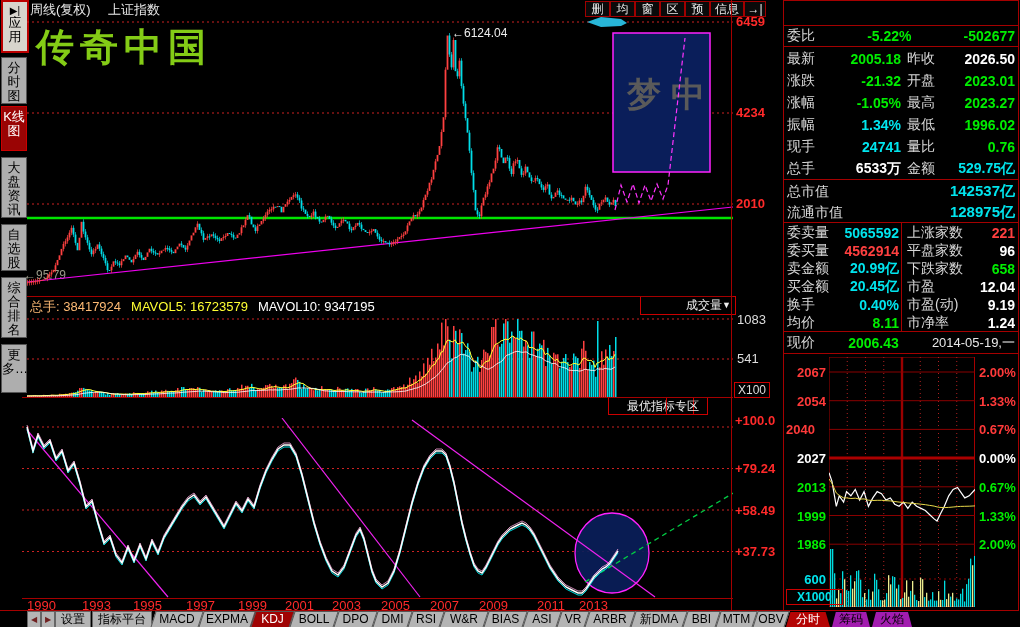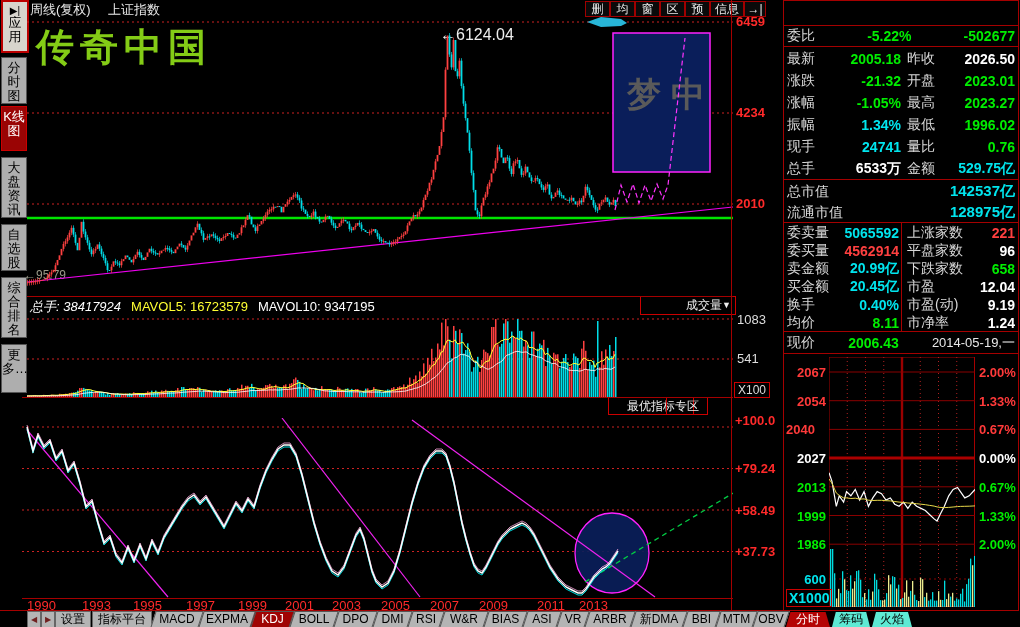--- a/index.html
+++ b/index.html
@@ -22,21 +22,21 @@
   .tool-tab{position:absolute;top:611px;height:15px;line-height:15px;background:#b4b4b4;
             color:#000;font-size:12px;text-align:center;transform:skewX(-18deg);
             border:1px solid #555;cursor:pointer;}
   .tool-tab>span{display:block;transform:skewX(18deg);}
   .tool-tab.active{background:#a00404;color:#fff;}
   .rp-row{position:absolute;left:0;width:100%;display:flex;align-items:center;}
   .rp-label{color:#d8d8d8;font-size:14px;}
   .rp-val{font-weight:bold;font-size:14px;text-align:right;}
   .mini-lab{position:absolute;font-size:13px;font-weight:bold;}
   .rtab{position:absolute;top:612px;height:15px;line-height:15px;font-size:12px;text-align:center;
-        background:#5eead4;color:#000;clip-path:polygon(10% 0,90% 0,100% 100%,0 100%);cursor:pointer;}
+        background:#a21caf;color:#000;clip-path:polygon(10% 0,90% 0,100% 100%,0 100%);cursor:pointer;}
   .rtab.active{background:#b40404;color:#fff;}
 </style>
 </head>
 <body>
 
 <div id="screen">
 
   <div id="sidebar">
       <div class="sb-btn first" style="top: 0px; min-height: 46px;">
         <div style="font-size: 10px; line-height: 11px;">▶|</div>
@@ -68,21 +68,21 @@
       <div class="topbtn" style="left: 585px; width: 23px;">删</div>
       <div class="topbtn" style="left: 610px; width: 23px;">均</div>
       <div class="topbtn" style="left: 635px; width: 23px;">窗</div>
       <div class="topbtn" style="left: 660px; width: 23px;">区</div>
       <div class="topbtn" style="left: 685px; width: 23px;">预</div>
       <div class="topbtn" style="left: 710px; width: 32px;">信息</div>
       <div class="topbtn" style="left: 744px; width: 20px;">→|</div>
     </div>
 
   <div class="abs" style="left:36px;top:22px;font-size:38px;font-weight:bold;color:#84cc16;letter-spacing:6px;">传奇中国</div>
-  <div class="abs" style="left:440px;top:26px;color:#eeeeee;font-size:16px;">←6124.04</div>
+  <div class="abs" style="left:452px;top:26px;color:#eeeeee;font-size:12px;">←6124.04</div>
   <div class="abs" style="left:24px;top:268px;color:#9a9a88;font-size:12px;">←95.79</div>
 
   <svg id="mainSvg" class="abs" style="left:27px;top:14px;" width="706" height="282">
       <line x1="0" y1="8" x2="706" y2="8" stroke="#c22" stroke-width="1" stroke-dasharray="2,3"></line>
       <line x1="0" y1="99" x2="706" y2="99" stroke="#c22" stroke-width="1" stroke-dasharray="2,3"></line>
       <line x1="0" y1="190" x2="706" y2="190" stroke="#c22" stroke-width="1" stroke-dasharray="2,3"></line>
       <line x1="0" y1="204" x2="706" y2="204" stroke="#00e400" stroke-width="2.4"></line>
       <line x1="0" y1="268" x2="706" y2="193" stroke="#ee00ee" stroke-width="1.2"></line>
       <line x1="0.5" y1="265.713252926987" x2="0.5" y2="271.713252926987" stroke="#ff4040" stroke-width="0.7"></line>
       <line x1="0.5" y1="268.213252926987" x2="0.5" y2="269.213252926987" stroke="#ff4040" stroke-width="1.8"></line>
@@ -869,21 +869,21 @@
       <ellipse cx="590" cy="135" rx="37" ry="40" fill="#0a1e5a" fill-opacity="0.92" stroke="#ff22ff" stroke-width="1.3"></ellipse>
       <line x1="5" y1="12" x2="146" y2="179" stroke="#ee22ee" stroke-width="1.2"></line>
       <line x1="260" y1="0" x2="398" y2="179" stroke="#ee22ee" stroke-width="1.2"></line>
       <line x1="390" y1="2" x2="633" y2="179" stroke="#ee22ee" stroke-width="1.2"></line>
       <line x1="563" y1="164" x2="713" y2="74" stroke="#00cc44" stroke-width="1.3" stroke-dasharray="5,4"></line>
       <polyline points="5,11 11,35 16,19 22,31 28,25 34,43 40,35 46,55 52,47 58,67 64,91 70,85 76,107 82,127 88,121 94,139 100,147 106,131 112,145 118,129 124,143 130,125 136,137 142,121 148,111 154,101 160,91 166,83 172,79 178,87 184,81 190,91 196,101 202,111 208,99 214,87 220,95 226,83 232,91 238,71 244,55 250,43 256,33 262,29 268,29 274,39 280,59 286,83 292,107 298,127 304,143 310,155 316,159 322,151 328,135 334,119 338,113 342,123 346,139 350,155 354,165 360,171 366,167 372,155 378,135 384,111 390,87 396,67 402,51 408,41 414,35 420,35 424,39 428,51 432,67 436,87 440,107 444,123 448,137 452,149 456,155 460,157 464,151 468,143 472,135 476,127 480,121 484,117 488,113 492,111 496,109 500,107 504,109 508,113 512,119 516,127 520,135 524,143 528,151 532,157 536,163 540,167 544,171 548,173 552,175 556,177 560,177 564,173 568,167 572,161 576,157 580,153 584,151 588,147 592,141 596,135" fill="none" stroke="#00dde0" stroke-width="1"></polyline>
       <polyline points="5,7 11,31 16,15 22,27 28,21 34,39 40,31 46,51 52,43 58,63 64,87 70,81 76,103 82,123 88,117 94,135 100,143 106,127 112,141 118,125 124,139 130,121 136,133 142,117 148,107 154,97 160,87 166,79 172,75 178,83 184,77 190,87 196,97 202,107 208,95 214,83 220,91 226,79 232,87 238,67 244,51 250,39 256,29 262,25 268,25 274,35 280,55 286,79 292,103 298,123 304,139 310,151 316,155 322,147 328,131 334,115 338,109 342,119 346,135 350,151 354,161 360,167 366,163 372,151 378,131 384,107 390,83 396,63 402,47 408,37 414,31 420,31 424,35 428,47 432,63 436,83 440,103 444,119 448,133 452,145 456,151 460,153 464,147 468,139 472,131 476,123 480,117 484,113 488,109 492,107 496,105 500,103 504,105 508,109 512,115 516,123 520,131 524,139 528,147 532,153 536,159 540,163 544,167 548,169 552,171 556,173 560,173 564,169 568,163 572,157 576,153 580,149 584,147 588,143 592,137 596,131" fill="none" stroke="#ffa8e0" stroke-width="0.8"></polyline>
       <polyline points="5,9 11,33 16,17 22,29 28,23 34,41 40,33 46,53 52,45 58,65 64,89 70,83 76,105 82,125 88,119 94,137 100,145 106,129 112,143 118,127 124,141 130,123 136,135 142,119 148,109 154,99 160,89 166,81 172,77 178,85 184,79 190,89 196,99 202,109 208,97 214,85 220,93 226,81 232,89 238,69 244,53 250,41 256,31 262,27 268,27 274,37 280,57 286,81 292,105 298,125 304,141 310,153 316,157 322,149 328,133 334,117 338,111 342,121 346,137 350,153 354,163 360,169 366,165 372,153 378,133 384,109 390,85 396,65 402,49 408,39 414,33 420,33 424,37 428,49 432,65 436,85 440,105 444,121 448,135 452,147 456,153 460,155 464,149 468,141 472,133 476,125 480,119 484,115 488,111 492,109 496,107 500,105 504,107 508,111 512,117 516,125 520,133 524,141 528,149 532,155 536,161 540,165 544,169 548,171 552,173 556,175 560,175 564,171 568,165 572,159 576,155 580,151 584,149 588,145 592,139 596,133" fill="none" stroke="#ffffff" stroke-width="1.5"></polyline>
     </svg>
 
-  <div class="abs" style="left:30px;top:297px;white-space:nowrap;"><span class="hdr-seg" style="color: #ffffff; font-style: italic;">总手: 38417924</span><span class="hdr-seg" style="color: rgb(255, 255, 51);">MAVOL5: 16723579</span><span class="hdr-seg" style="color: rgb(255, 255, 255);">MAVOL10: 9347195</span></div>
+  <div class="abs" style="left:30px;top:297px;white-space:nowrap;"><span class="hdr-seg" style="color: #fdba74;">总手: 38417924</span><span class="hdr-seg" style="color: rgb(255, 255, 51);">MAVOL5: 16723579</span><span class="hdr-seg" style="color: rgb(255, 255, 255);">MAVOL10: 9347195</span></div>
   <div class="abs" style="left:640px;top:296px;width:94px;height:17px;border:1px solid #cc0000;color:#eee;
        font-size:12px;line-height:17px;text-align:right;cursor:pointer;">
     <span>成交量</span>
     <span style="float:right;margin-right:4px;font-size:9px;">▼</span>
   </div>
   <div id="kdjBtns">
       <div class="abs" style="left: 608px; top: 397px; width: 84px; height: 16px; line-height: 16px; border: 1px solid rgb(204, 0, 0); color: rgb(238, 238, 238); font-size: 12px; text-align: center; cursor: pointer;">最优指标</div>
       <div class="abs" style="left: 666px; top: 397px; width: 40px; height: 16px; line-height: 16px; border: 1px solid rgb(204, 0, 0); color: rgb(238, 238, 238); font-size: 12px; text-align: center; cursor: pointer;">专区</div>
     </div>
 
@@ -1170,21 +1170,21 @@
       </svg>
     <div id="miniLabels">
         <div class="mini-lab" style="left: 2px; top: 364px; width: 40px; text-align: right; color: rgb(255, 58, 58);">2067</div>
         <div class="mini-lab" style="left: 2px; top: 392.7px; width: 40px; text-align: right; color: rgb(255, 58, 58);">2054</div>
         <div class="mini-lab" style="left: 2px; top: 421.4px; width: 40px; text-align: left; color: rgb(255, 58, 58);">2040</div>
         <div class="mini-lab" style="left: 2px; top: 450.1px; width: 40px; text-align: right; color: rgb(255, 255, 255);">2027</div>
         <div class="mini-lab" style="left: 2px; top: 478.8px; width: 40px; text-align: right; color: rgb(0, 238, 0);">2013</div>
         <div class="mini-lab" style="left: 2px; top: 507.5px; width: 40px; text-align: right; color: rgb(0, 238, 0);">1999</div>
         <div class="mini-lab" style="left: 2px; top: 536.2px; width: 40px; text-align: right; color: rgb(0, 238, 0);">1986</div>
         <div class="mini-lab" style="left: 2px; top: 571px; width: 40px; text-align: right; color: rgb(0, 229, 238);">600</div>
-        <div class="mini-lab" style="left: 2px; top: 588px; border: 1px solid rgb(204, 0, 0); padding: 0px 2px; color: rgb(0, 229, 238); font-size: 14px;">X1000</div>
+        <div class="mini-lab" style="left: 2px; top: 588px; border: 1px solid rgb(204, 0, 0); padding: 0px 10px; color: rgb(0, 229, 238); font-size: 12px;">X1000</div>
         <div class="mini-pct-tick" style="position: absolute; left: 195px; top: 364px; font-size: 13px; font-weight: bold; color: rgb(255, 58, 58);">2.00%</div>
         <div class="mini-pct-tick" style="position: absolute; left: 195px; top: 392.7px; font-size: 13px; font-weight: bold; color: rgb(255, 58, 58);">1.33%</div>
         <div class="mini-pct-tick" style="position: absolute; left: 195px; top: 421.4px; font-size: 13px; font-weight: bold; color: rgb(255, 58, 58);">0.67%</div>
         <div class="mini-pct-tick" style="position: absolute; left: 195px; top: 450.1px; font-size: 13px; font-weight: bold; color: rgb(255, 255, 255);">0.00%</div>
         <div class="mini-pct-tick" style="position: absolute; left: 195px; top: 478.8px; font-size: 13px; font-weight: bold; color: rgb(0, 238, 0);">0.67%</div>
         <div class="mini-pct-tick" style="position: absolute; left: 195px; top: 507.5px; font-size: 13px; font-weight: bold; color: rgb(0, 238, 0);">1.33%</div>
         <div class="mini-pct-tick" style="position: absolute; left: 195px; top: 536.2px; font-size: 13px; font-weight: bold; color: rgb(0, 238, 0);">2.00%</div>
       </div>
   </div>
 

